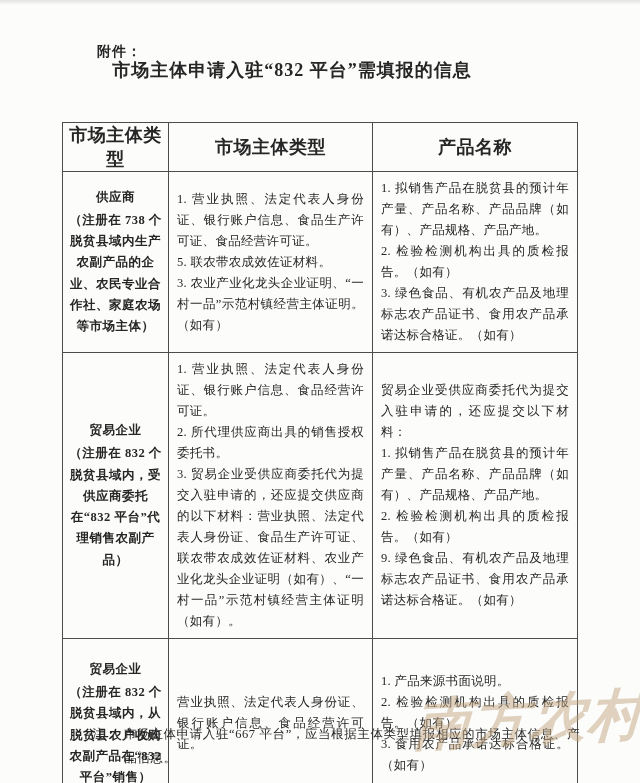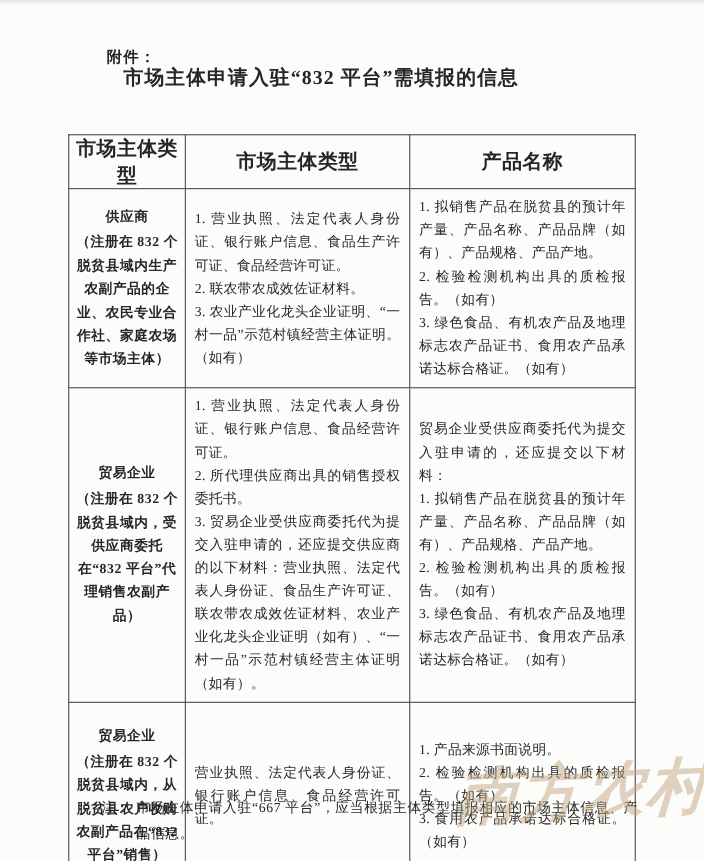--- a/index.html
+++ b/index.html
@@ -123,41 +123,41 @@
     <tr>
       <th>市场主体类型</th>
       <th>市场主体类型</th>
       <th>产品名称</th>
     </tr>
   </thead>
   <tbody>
     <tr class="row-1">
       <td class="col-type">
         <div class="type-name">供应商</div>
-        <div class="type-desc">（注册在 832 个脱贫县域内生产农副产品的企业、农民专业合作社、家庭农场等市场主体）</div>
+        <div class="type-desc">（注册在 738 个脱贫县域内生产农副产品的企业、农民专业合作社、家庭农场等市场主体）</div>
       </td>
       <td class="col-info">1. 营业执照、法定代表人身份证、银行账户信息、食品生产许可证、食品经营许可证。
-2. 联农带农成效佐证材料。
+5. 联农带农成效佐证材料。
 3. 农业产业化龙头企业证明、“一村一品”示范村镇经营主体证明。（如有）</td>
       <td class="col-info">1. 拟销售产品在脱贫县的预计年产量、产品名称、产品品牌（如有）、产品规格、产品产地。
 2. 检验检测机构出具的质检报告。（如有）
 3. 绿色食品、有机农产品及地理标志农产品证书、食用农产品承诺达标合格证。（如有）</td>
     </tr>
     <tr class="row-2">
       <td class="col-type">
         <div class="type-name">贸易企业</div>
         <div class="type-desc">（注册在 832 个脱贫县域内，受供应商委托在“832 平台”代理销售农副产品）</div>
       </td>
       <td class="col-info">1. 营业执照、法定代表人身份证、银行账户信息、食品经营许可证。
 2. 所代理供应商出具的销售授权委托书。
 3. 贸易企业受供应商委托代为提交入驻申请的，还应提交供应商的以下材料：营业执照、法定代表人身份证、食品生产许可证、联农带农成效佐证材料、农业产业化龙头企业证明（如有）、“一村一品”示范村镇经营主体证明（如有）。</td>
       <td class="col-info">贸易企业受供应商委托代为提交入驻申请的，还应提交以下材料：
 1. 拟销售产品在脱贫县的预计年产量、产品名称、产品品牌（如有）、产品规格、产品产地。
 2. 检验检测机构出具的质检报告。（如有）
-3. 绿色食品、有机农产品及地理标志农产品证书、食用农产品承诺达标合格证。（如有）</td>
+9. 绿色食品、有机农产品及地理标志农产品证书、食用农产品承诺达标合格证。（如有）</td>
     </tr>
     <tr class="row-3">
       <td class="col-type">
         <div class="type-name">贸易企业</div>
         <div class="type-desc">（注册在 832 个脱贫县域内，从脱贫县农户收购农副产品在“832 平台”销售）</div>
       </td>
       <td class="col-info">营业执照、法定代表人身份证、银行账户信息、食品经营许可证。</td>
       <td class="col-info">1. 产品来源书面说明。
 2. 检验检测机构出具的质检报告。（如有）
 3. 食用农产品承诺达标合格证。（如有）</td>

